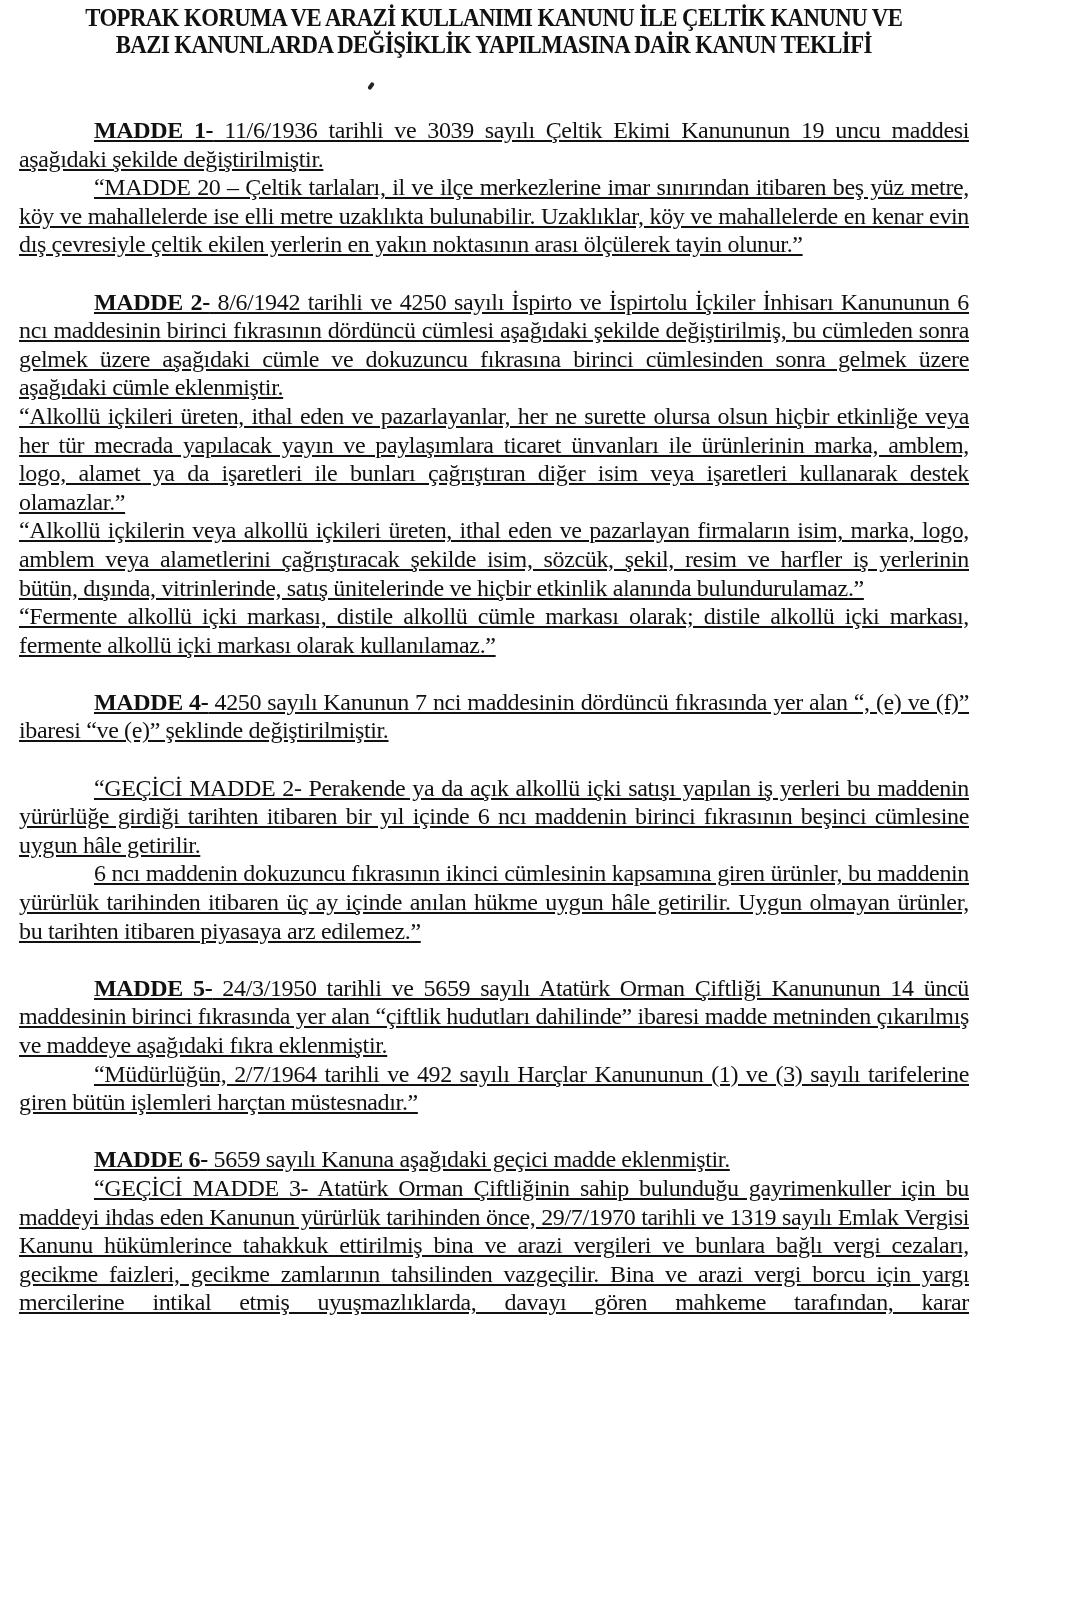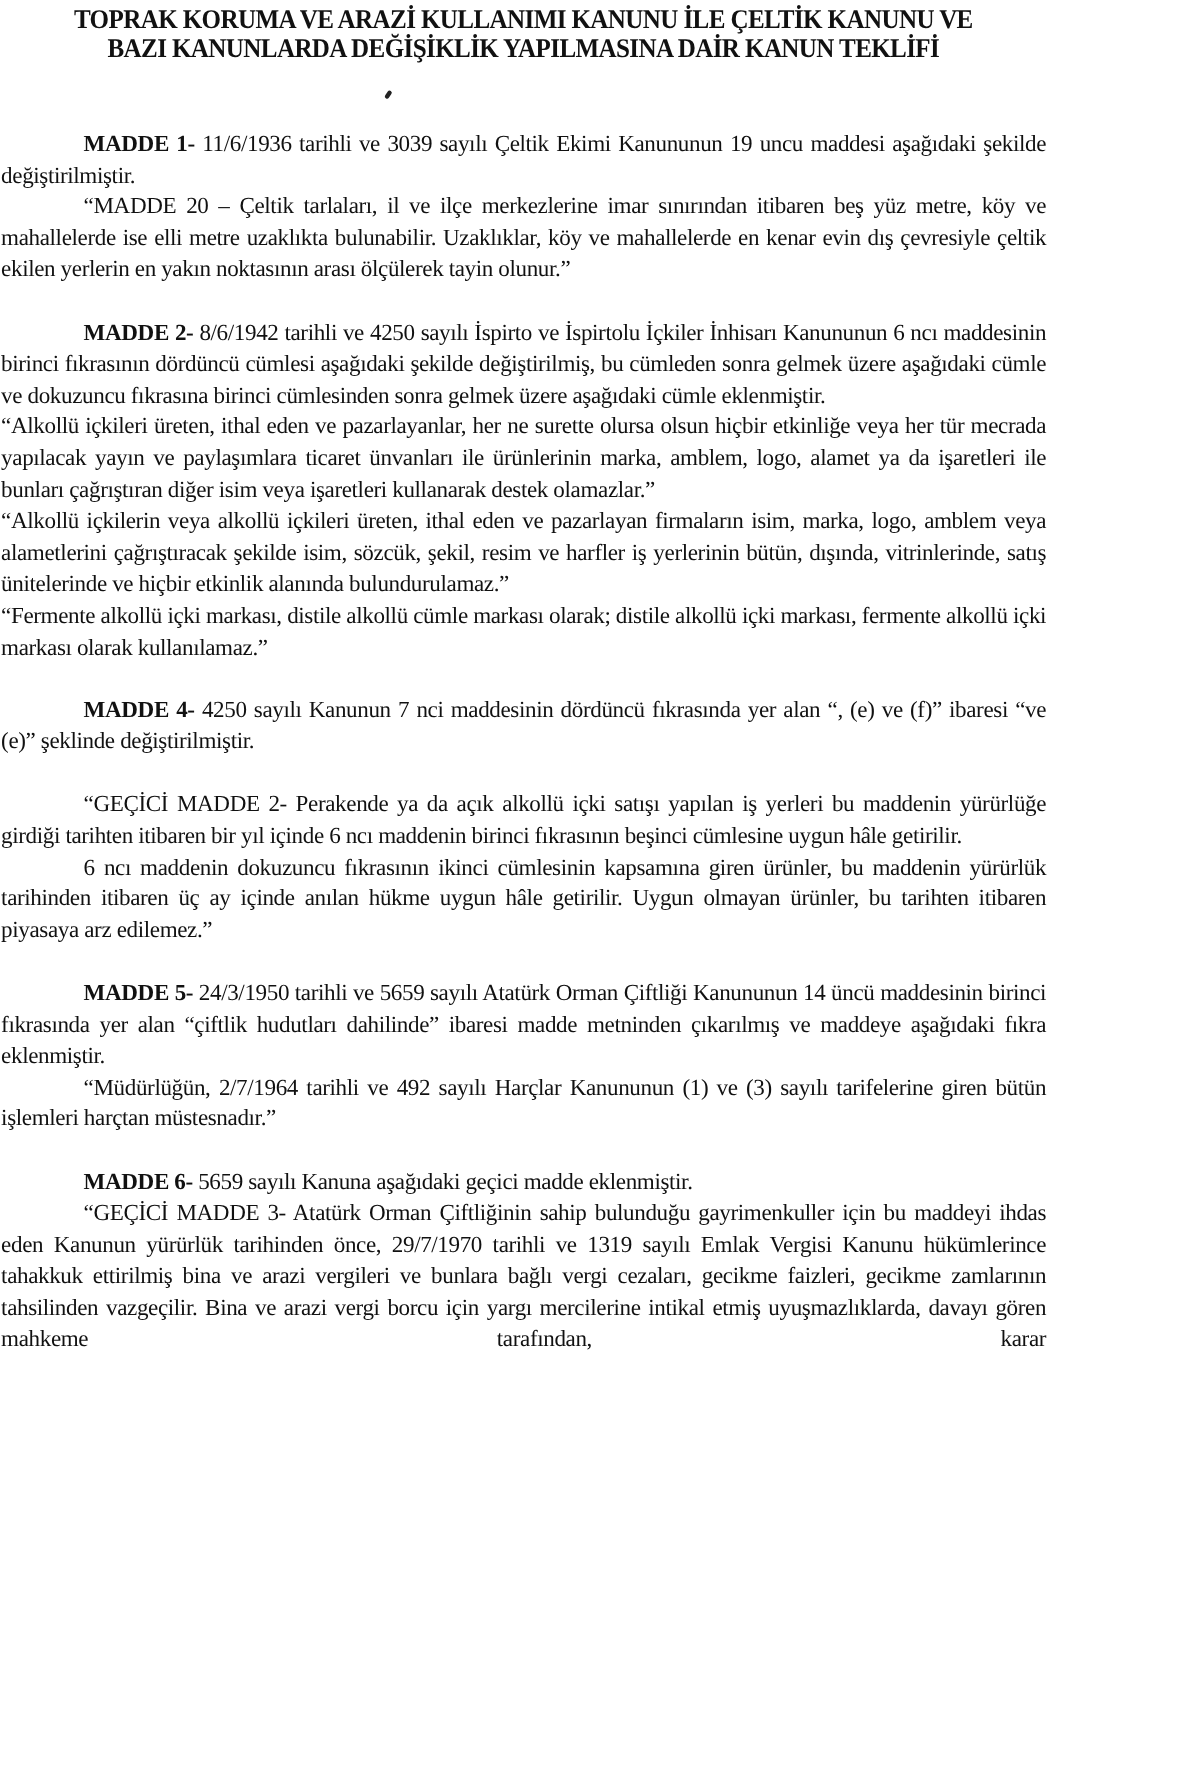--- a/index.html
+++ b/index.html
@@ -10,21 +10,21 @@
     body {
       width: 1092px;
       height: 1612px;
       position: relative;
       overflow: hidden;
       color: #111111;
       font-family: "Liberation Serif", "DejaVu Serif", serif;
     }
     .page {
       position: absolute;
-      left: 1px;
+      left: 19px;
       top: 0;
       width: 950px;
     }
     .title {
       margin: 0;
       padding-top: 4px;
       text-align: center;
       font-weight: bold;
       font-size: 24.5px;
       line-height: 27px;
@@ -41,23 +41,24 @@
       height: 8px;
       background: #222;
       border-radius: 2px 2px 2px 2px;
       transform: rotate(35deg);
     }
     .body {
       position: absolute;
       left: 0;
       top: 116px;
       width: 950px;
-      font-size: 21px;
+      font-size: 24px;
       line-height: 28.6px;
       letter-spacing: -0.35px;
+      text-decoration: underline;
     }
     .section {
       margin: 0 0 28.6px 0;
     }
     p {
       margin: 0;
       text-align: justify;
     }
     p.indent {
       text-indent: 75px;

